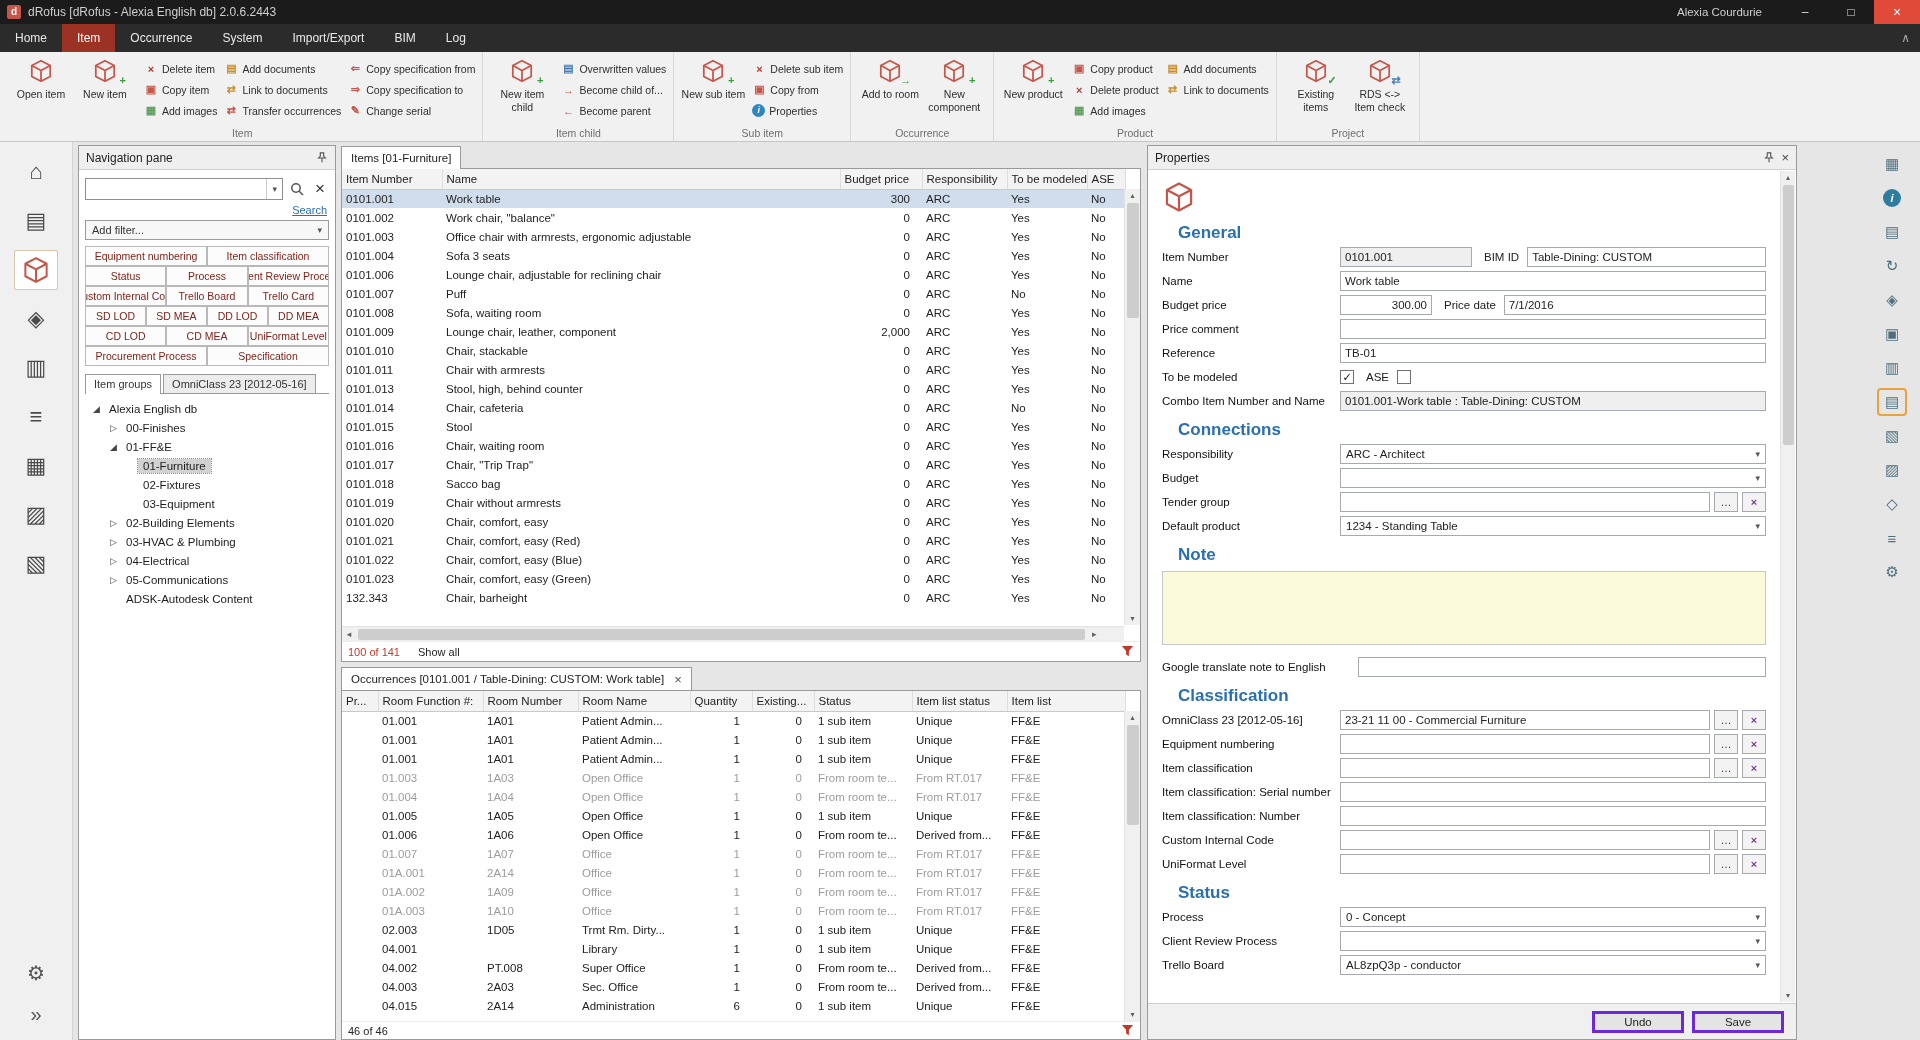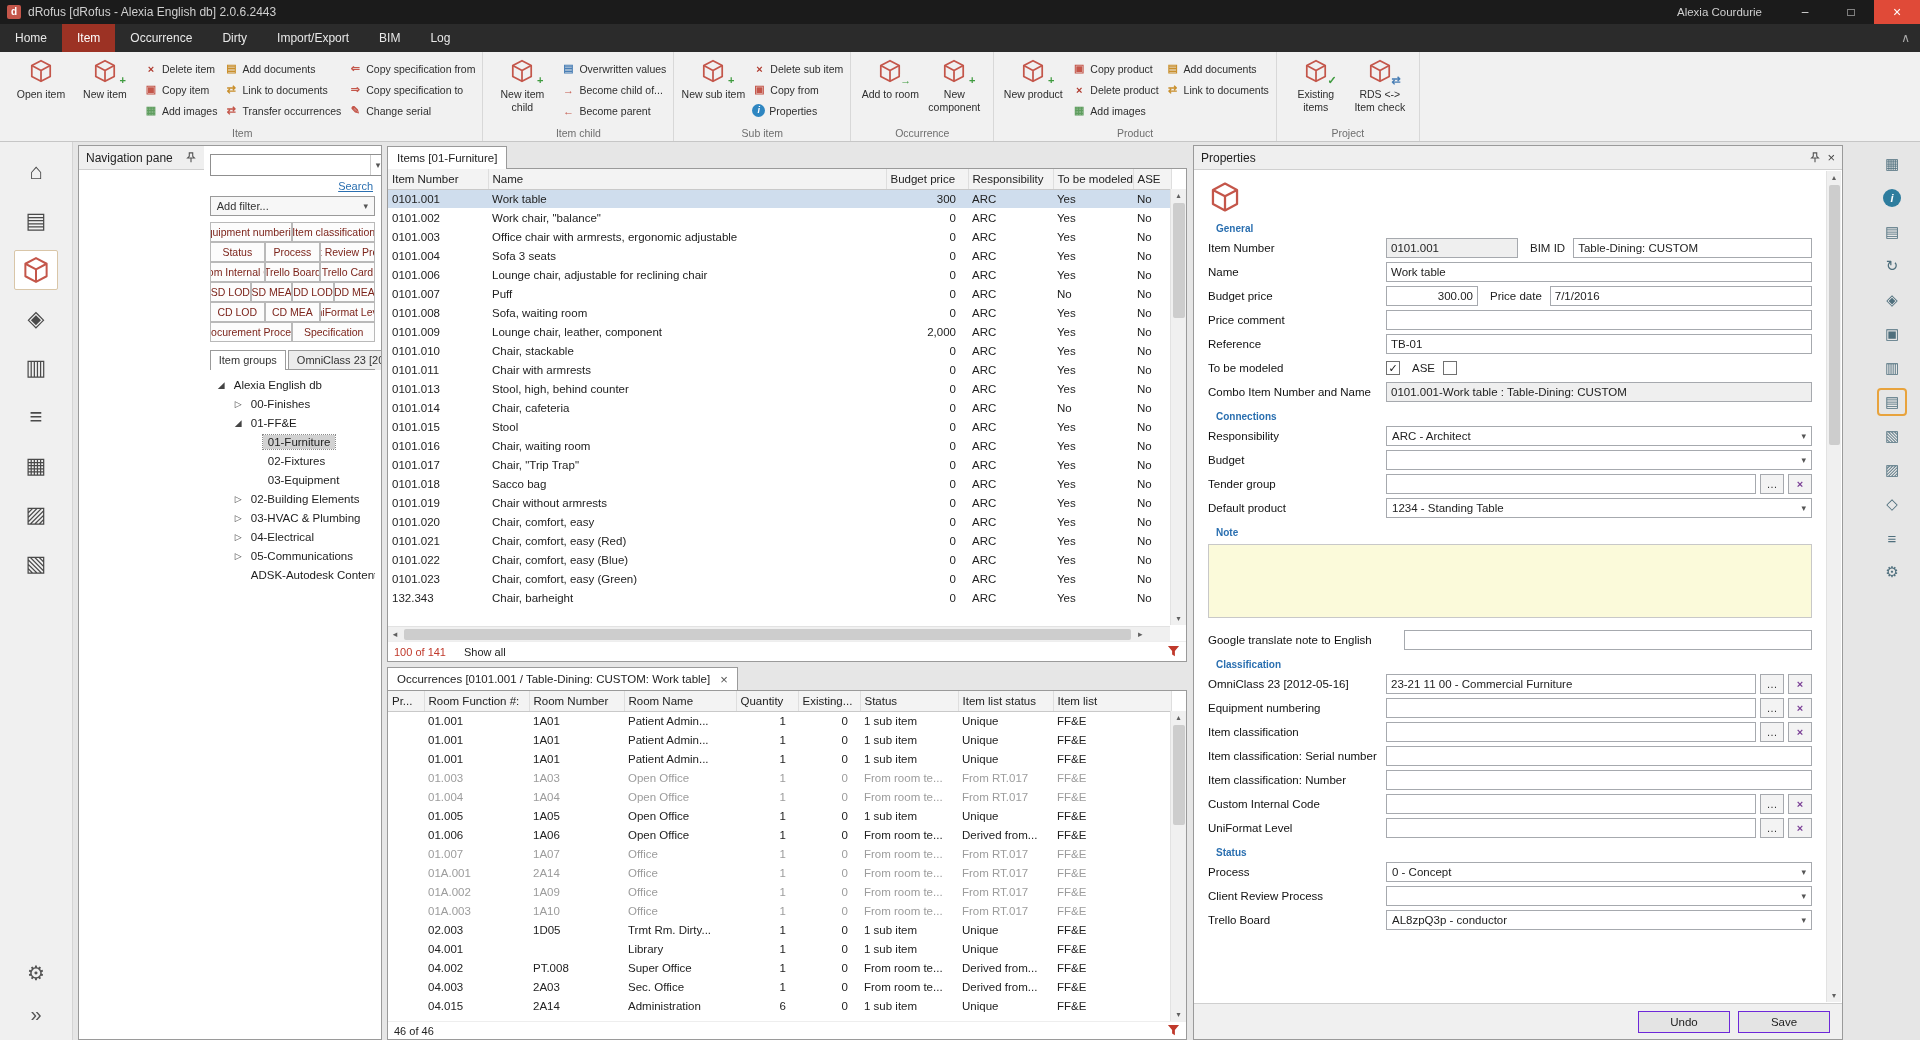--- a/index.html
+++ b/index.html
@@ -42,21 +42,21 @@
   .railbtn .cube { display:none; width:30px; height:30px; }
   .railbtn.show-cube .cube { display:block; color:#c4564a; }
   .railbtn.active { background:#fff; border:1px solid #d9c6a8; border-radius:2px; }
   .rail-bottom { position:absolute; bottom:14px; left:0; right:0; display:flex; flex-direction:column; align-items:center; gap:18px; font-size:20px; color:#555; }
 
   .panehead { height:24px; background:#efefef; border-bottom:1px solid #d0d0d0; display:flex; align-items:center; padding:0 7px; font-size:12px; color:#222; gap:6px; }
   .panehead .sp { flex:1; }
   .phx { font-size:13px; color:#444; }
 
   
-  .navpane { width:304px; margin:3px 0 0 5px; background:#fff; border:1px solid #9a9a9a; display:flex; flex-direction:row;justify-content:space-between; }
+  .navpane { width:258px; margin:3px 0 0 5px; background:#fff; border:1px solid #9a9a9a; display:flex; flex-direction:column;justify-content:space-between; }
   .nav-body { flex:1; padding:8px 6px 6px; display:flex; flex-direction:column; overflow:hidden; }
   .searchrow { display:flex; align-items:center; gap:6px; }
   .combo { flex:1; height:22px; border:1px solid #8f8f8f; display:flex; align-items:center; padding:0 0 0 5px; background:#fff; font-size:11.5px; }
   .combo .arr { margin-left:auto; color:#555; font-size:9px; border-left:1px solid #ccc; height:100%; display:flex; align-items:center; padding:0 5px; }
   .clearx { font-size:17px; color:#333; width:18px; text-align:center; line-height:18px; }
   .searchlink { align-self:flex-end; color:#2a6fb0; text-decoration:underline; font-size:11px; margin:4px 2px 4px 0; }
   .addfilter { height:20px; border:1px solid #9a9a9a; background:#f7f7f7; display:flex; align-items:center; padding:0 6px; font-size:11px; color:#333; margin-bottom:6px; }
   .addfilter .arr { margin-left:auto; font-size:9px; color:#555; }
   .chips { display:flex; flex-wrap:wrap; }
   .chip { height:20px; border:1px solid #b9b9b9; background:#fcfcfc; color:#7c241b; font-size:10.5px; display:flex; align-items:center; justify-content:center; white-space:nowrap; overflow:hidden; padding:0 2px; }
@@ -97,38 +97,38 @@
   .showall { margin-left:18px; color:#222; }
   .funnel { margin-left:auto; display:flex; }
 
   
   .props { width:650px; margin:3px 0 0 6px; background:#fff; border:1px solid #9a9a9a; display:flex; flex-direction:column; position:relative; }
   .props-body { flex:1; padding:8px 30px 0 14px; overflow:hidden; }
   .ptitle-row { display:flex; gap:12px; margin-bottom:8px; }
   .ptitle-row .cube { width:34px; height:34px; color:#c4564a; flex:none; margin-top:2px; }
   .ptitle { font-size:13px; font-weight:bold; color:#111; }
   .pmeta { font-size:10.5px; font-style:italic; color:#333; margin-top:2px; }
-  .psec { color:#2a6fb0; font-size:10px; font-weight:bold; margin:9px 8px 4px; }
+  .psec { color:#2a6fb0; font-size:17px; font-weight:bold; margin:9px 16px 4px; }
   .frow { display:flex; align-items:center; margin:4px 0; min-height:20px; }
   .flabel { width:178px; flex:none; font-size:11.5px; color:#111; }
   .fctl { flex:1; display:flex; align-items:center; min-width:0; }
   .tbx { height:20px; border:1px solid #a6a9ae; background:#fff; font-size:11.5px; padding:0 4px; flex:1; min-width:0; font-family:inherit; color:#222; }
   .tbx.ro { background:#efefef; }
   .tbx.numr { flex:none; width:92px; text-align:right; }
   .tbx.idw { flex:none; width:132px; }
   .inlbl { font-size:11.5px; margin:0 8px 0 12px; white-space:nowrap; }
   .dd { flex:1; height:20px; border:1px solid #a6a9ae; background:#fff; display:flex; align-items:center; padding:0 5px; font-size:11.5px; min-width:0; }
   .dd .dda { margin-left:auto; color:#555; font-size:9px; padding-left:4px; }
   .bb { flex:none; width:24px; height:20px; border:1px solid #a6a9ae; background:#f3f3f3; display:flex; align-items:center; justify-content:center; font-size:11px; color:#333; margin-left:4px; }
   .bb.x { color:#7a3e96; font-weight:bold; }
   .cb { width:14px; height:14px; border:1px solid #707070; background:#fff; display:flex; align-items:center; justify-content:center; font-size:11px; color:#111; flex:none; }
   .noteta { width:100%; height:74px; background:#fbfada; border:1px solid #c8c8c8; resize:none; font-family:inherit; font-size:11.5px; margin:2px 0 4px; padding:3px; }
   .props-scroll { position:absolute; right:1px; top:25px; bottom:37px; width:15px; background:#f0f0f0; border-left:1px solid #e2e2e2; display:flex; flex-direction:column; align-items:center; font-size:8px; color:#606060; }
   .props-foot { height:36px; background:#f0f0f0; border-top:1px solid #cfcfcf; display:flex; align-items:center; justify-content:flex-end; gap:8px; padding:0 12px; flex:none; }
-  .pbtn { width:92px; height:22px; background:#e4e4e4; border:1px solid #6d28d9; font-size:11.5px; display:flex; align-items:center; justify-content:center; color:#222; }
+  .pbtn { width:92px; height:22px; background:#e4e4e4; border:3px solid #6d28d9; font-size:11.5px; display:flex; align-items:center; justify-content:center; color:#222; }
 
   
   .rightrail { flex:1; position:relative; }
   .rail2 { position:absolute; top:8px; right:13px; display:flex; flex-direction:column; align-items:center; gap:6px; }
   .r2btn { width:30px; height:28px; display:flex; align-items:center; justify-content:center; color:#4f6f7d; font-size:15px; border:2px solid transparent; border-radius:4px; }
   .r2btn.highlight { border-color:#e8a33d; }
   .r2btn.circle .glyph { width:18px; height:18px; border-radius:50%; background:#2e7d9e; color:#fff; font-size:11px; font-style:italic; font-weight:bold; display:flex; align-items:center; justify-content:center; }
   .pinic { display:flex; }
 </style>
 </head>
@@ -145,21 +145,21 @@
 
 <div class="menubar">
   <span class="menu-collapse">∧</span>
 
   <div class="mtab">Home</div>
 
   <div class="mtab active">Item</div>
 
   <div class="mtab">Occurrence</div>
 
-  <div class="mtab">Dirty</div>
+  <div class="mtab">System</div>
 
   <div class="mtab">Import/Export</div>
 
   <div class="mtab">BIM</div>
 
   <div class="mtab">Log</div>
 </div>
 
 <div class="ribbon">
 

